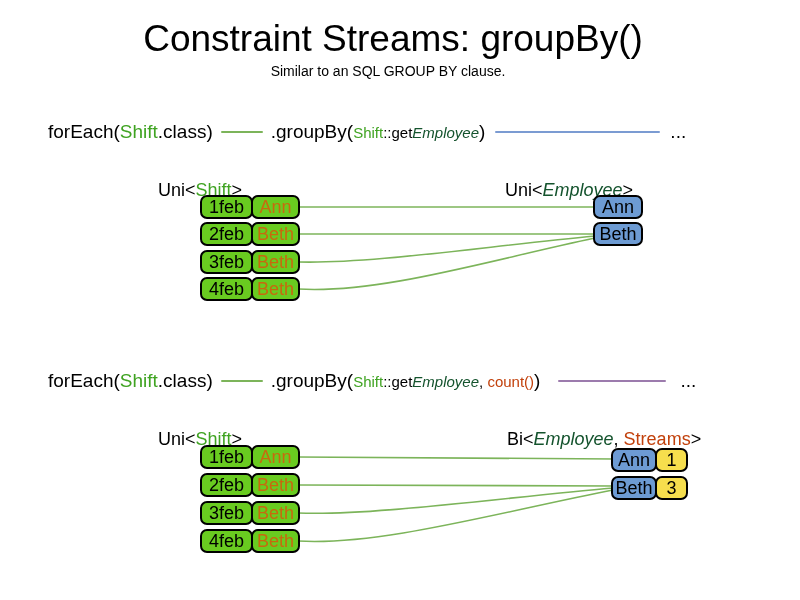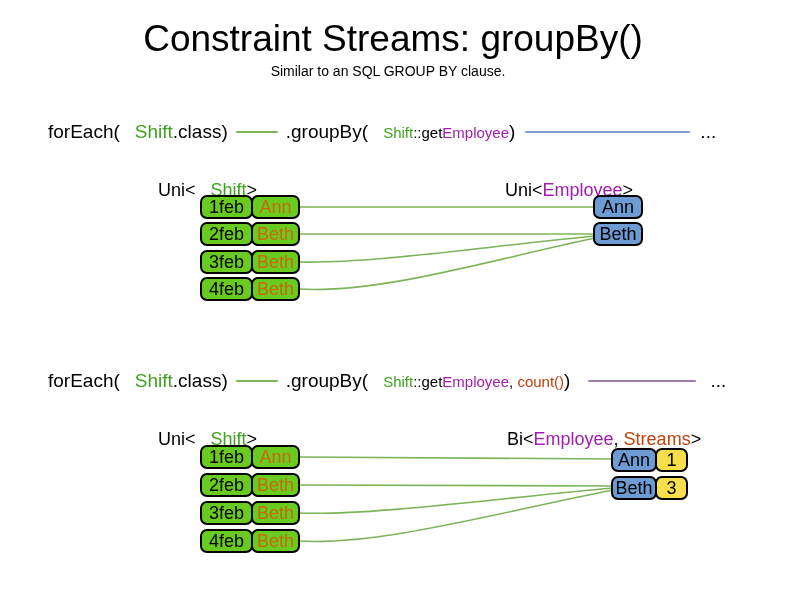--- a/index.html
+++ b/index.html
@@ -18,22 +18,22 @@
   .subtitle {
     position:absolute; top:63px; left:0; width:776px;
     text-align:center; font-size:14px;
   }
   .codeline {
     position:absolute; left:48px; height:26px;
     display:flex; align-items:center;
     font-size:19px; white-space:pre;
   }
   .seg.small { font-size:15px; }
-  .green  { color:#3fa321;margin-left:15px; }
-  .blue   { color:#a21caf; }
+  .green  { color:#3fa321; }
+  .blue   { color:#14532d;font-style:italic; }
   .gold   { color:#c2410c; }
   .hline { display:inline-block; height:2px; border-radius:1px; flex:none; }
   .green-line  { background:#7cb45a; }
   .blue-line   { background:#7b9bd2; }
   .purple-line { background:#9c7bad; }
   .w42  { width:42px;  margin:0 8px; }
   .w165 { width:165px; margin:0 10px; }
   .w108 { width:108px; margin:0 14px 0 18px; }
   .typelabel {
     position:absolute; text-align:left; font-size:18px; white-space:pre;

